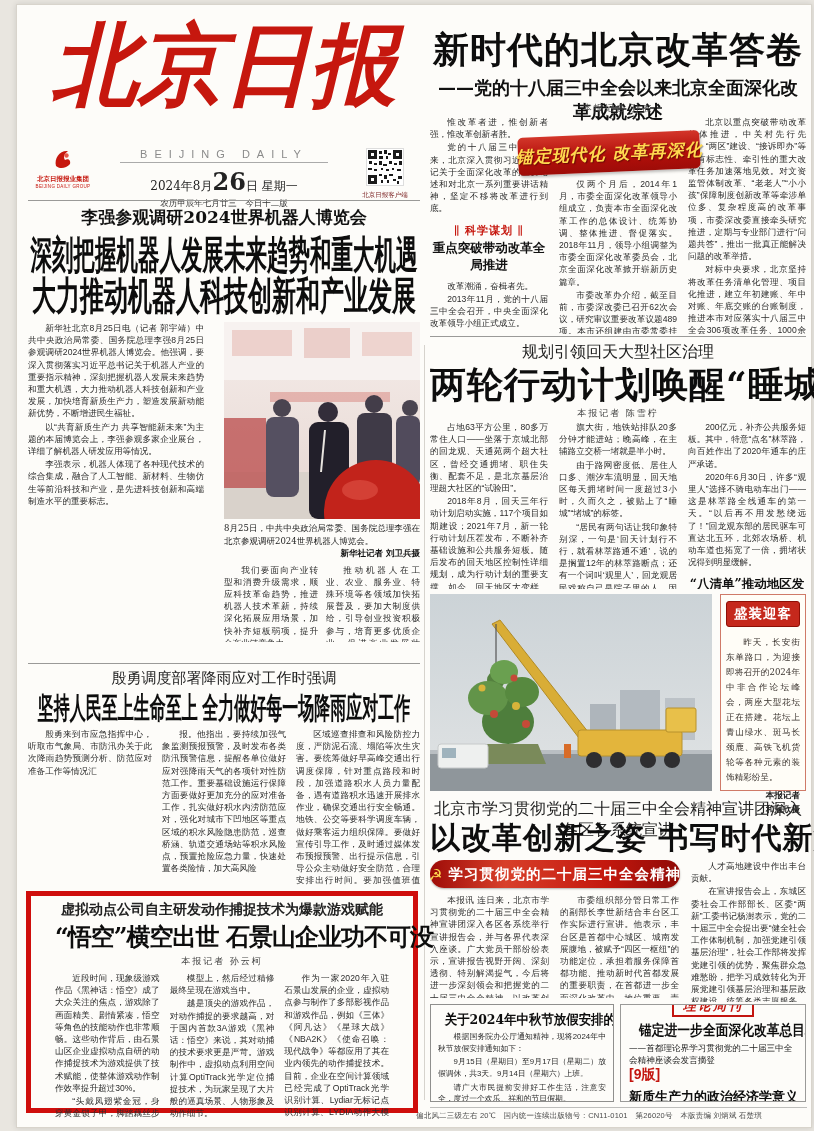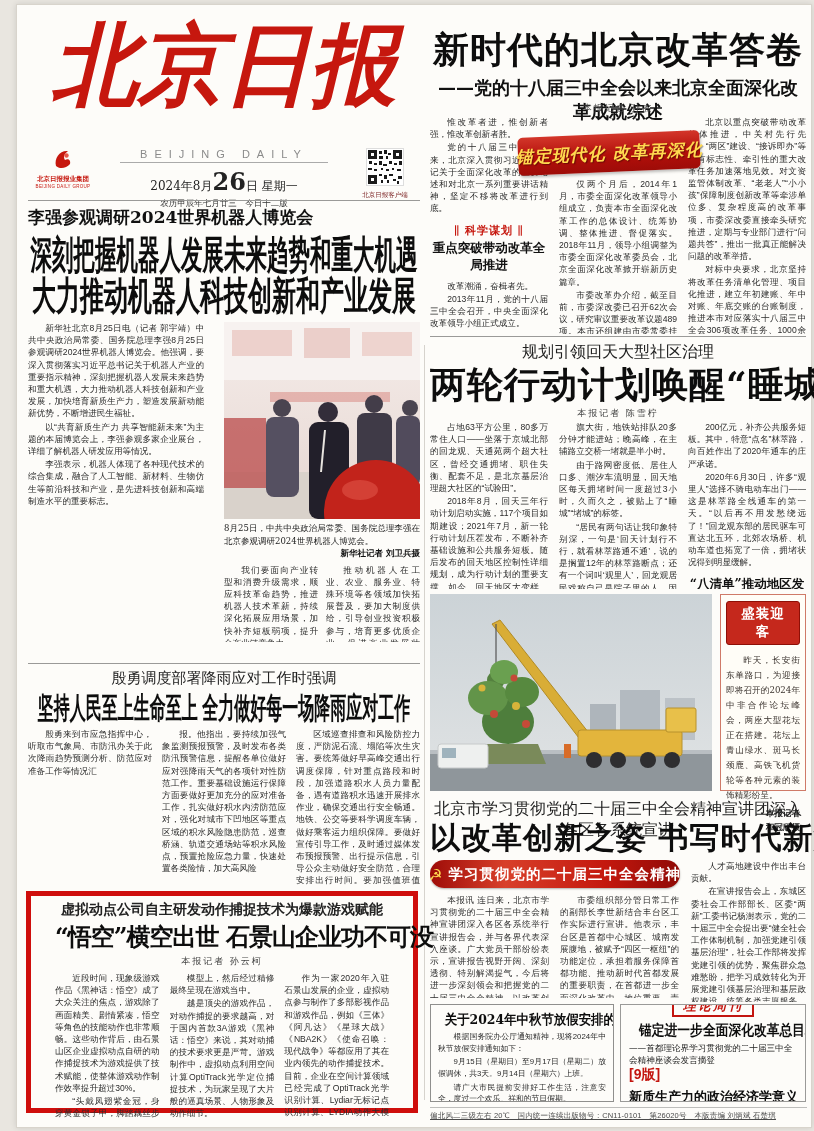--- a/index.html
+++ b/index.html
@@ -19,21 +19,21 @@
   .mast-center{width:220px;text-align:center;}
   .mast-en{font-size:11px;letter-spacing:7px;color:#8a8a8a;border-bottom:1px solid #aaa;padding-bottom:2px;margin:0 6px;}
   .date-line{font-size:12px;color:#222;margin-top:4px;font-family:"DejaVu Serif",serif;}
   .date-line .day{font-size:24px;font-weight:bold;}
   .lunar-line{font-size:8.5px;color:#333;margin-top:2px;font-family:"DejaVu Serif",serif;}
   .mast-qr{width:70px;text-align:center;}
   .mast-qr .cap{font-size:6.5px;color:#7a2020;margin-top:1px;}
   .hr{background:#9a9a98;height:1px;}
   .vr{background:#d6d3cd;width:1px;}
   
-  .kicker-song{font-family:"DejaVu Serif",serif;font-weight:bold;font-size:17px;color:#111;}
+  .kicker-song{font-family:"DejaVu Serif",serif;font-weight:bold;font-size:17px;color:#111;text-align:center;}
   .kicker-kai{font-family:"DejaVu Serif",serif;font-size:15px;color:#222;text-align:center;}
   .bigblack{font-family:"Liberation Sans",sans-serif;font-weight:900;color:#0d0d0d;text-align:center;white-space:nowrap;transform-origin:center top;}
   .bigsong{font-family:"DejaVu Serif",serif;font-weight:900;color:#0d0d0d;text-align:center;white-space:nowrap;}
   .byline{font-size:9px;color:#444;text-align:center;letter-spacing:2px;}
   
   .cols{display:flex;gap:10px;overflow:hidden;}
   .col{flex:1;overflow:hidden;}
   .bodytext p{font-size:8.6px;line-height:1.42;text-align:justify;text-indent:2em;margin:0 0 1px;color:#2b2b2b;}
   .bodytext p.colsub{font-family:"DejaVu Serif",serif;font-weight:900;font-size:12.5px;text-align:center;text-indent:0;margin:7px 0 5px;color:#111;}
   
@@ -43,21 +43,21 @@
     background:linear-gradient(180deg,#d3362a 0%,#b30f0a 55%,#9e0c08 100%);border-radius:5px;box-shadow:1px 2px 3px rgba(0,0,0,.25);
     display:flex;align-items:center;justify-content:center;}
   .ribbon span{color:#ffd94f;font-family:"DejaVu Serif",serif;font-style:italic;font-weight:900;font-size:17px;letter-spacing:1px;text-shadow:1px 1px 1px rgba(0,0,0,.35);white-space:nowrap;}
   
   .photo{display:block;}
   .caption{font-family:"DejaVu Serif",serif;font-size:8.5px;line-height:1.5;color:#222;text-align:justify;margin-top:3px;}
   .caption-credit{font-family:"DejaVu Serif",serif;font-size:8.5px;font-weight:bold;text-align:right;color:#111;}
   
   .flower-panel{left:720px;top:594px;width:86px;height:197px;border:1px solid #cf7a68;background:#fffdf7;box-sizing:border-box;padding:6px 5px;}
   .flower-seal{background:#c5281c;color:#fff;font-family:"DejaVu Serif",serif;font-weight:900;font-size:13.5px;text-align:center;
-    padding:3px 12px;border-radius:3px;border:1px solid #8e0f06;letter-spacing:1px;}
+    padding:3px 5px;border-radius:3px;border:1px solid #8e0f06;letter-spacing:1px;}
   .flower-text{font-family:"DejaVu Serif",serif;font-size:8.6px;line-height:1.75;color:#3a332e;text-align:justify;text-indent:2em;margin-top:8px;}
   .flower-credit{font-family:"DejaVu Serif",serif;font-size:8.6px;font-weight:bold;color:#222;text-align:right;line-height:1.6;margin-top:4px;}
   
   .xj-banner{width:250px;height:28px;border-radius:14px;background:linear-gradient(90deg,#9e0c08,#d8402a 30%,#c4180e 70%,#8f0a06);
     display:flex;align-items:center;justify-content:center;gap:6px;box-shadow:0 1px 2px rgba(0,0,0,.3);margin-bottom:6px;}
   .xj-banner .emblem{color:#ffd94f;font-size:15px;line-height:1;}
   .xj-banner .txt{color:#fff;font-weight:900;font-size:14.5px;letter-spacing:1px;white-space:nowrap;}
   
   .notice-box{left:430px;top:1004px;width:184px;height:98px;border:1px solid #8f8f8d;box-sizing:border-box;padding:6px 7px;background:#fdfcf9;overflow:hidden;}
   .notice-title{font-family:"DejaVu Serif",serif;font-weight:900;font-size:13.5px;text-align:center;color:#0d0d0d;white-space:nowrap;transform:scaleX(.92);transform-origin:center;}
@@ -65,21 +65,21 @@
   .theory-box{left:620px;top:1004px;width:186px;height:98px;border:1px solid #9a9a98;box-sizing:border-box;padding:0 8px 4px;background:#fdfcf9;overflow:hidden;}
   .theory-label{display:table;margin:-10px auto 4px;background:#fdfcf9;border:2px solid #c3150f;color:#c3150f;
     font-family:"DejaVu Serif",serif;font-style:italic;font-weight:900;font-size:13px;padding:0 9px;letter-spacing:2px;}
   .theory-title{font-family:"Liberation Sans",sans-serif;font-weight:900;font-size:14.5px;color:#0d0d0d;text-align:center;white-space:nowrap;transform:scaleX(.88);transform-origin:center;}
   .theory-sub{font-family:"DejaVu Serif",serif;font-size:8.6px;color:#222;text-align:left;line-height:1.4;margin-top:2px;}
   .theory-page{font-size:14px;color:#c3150f;text-align:left;font-weight:bold;}
   .theory-title2{font-family:"Liberation Sans",sans-serif;font-weight:900;font-size:13px;color:#0d0d0d;text-align:right;white-space:nowrap;margin-top:4px;}
   
   .redbox{left:26px;top:891px;width:392px;height:222px;border:5px solid #cf0e0c;box-sizing:border-box;z-index:9;
     padding:3px 24px;background:transparent;}
-  .footer{left:430px;top:1111px;width:378px;font-size:7.5px;color:#4a4a4a;letter-spacing:.2px;text-decoration:underline;}
+  .footer{left:416px;top:1111px;width:378px;font-size:7.5px;color:#4a4a4a;letter-spacing:.2px;}
 </style>
 </head>
 <body>
 
 <div class="abs paper"></div>
 <div class="abs vr" style="left:424px;top:345px;height:755px;"></div>
 
 <div class="abs mast-title">北京日报</div>
 <div class="abs mast-row">
   <div class="mast-logo">

